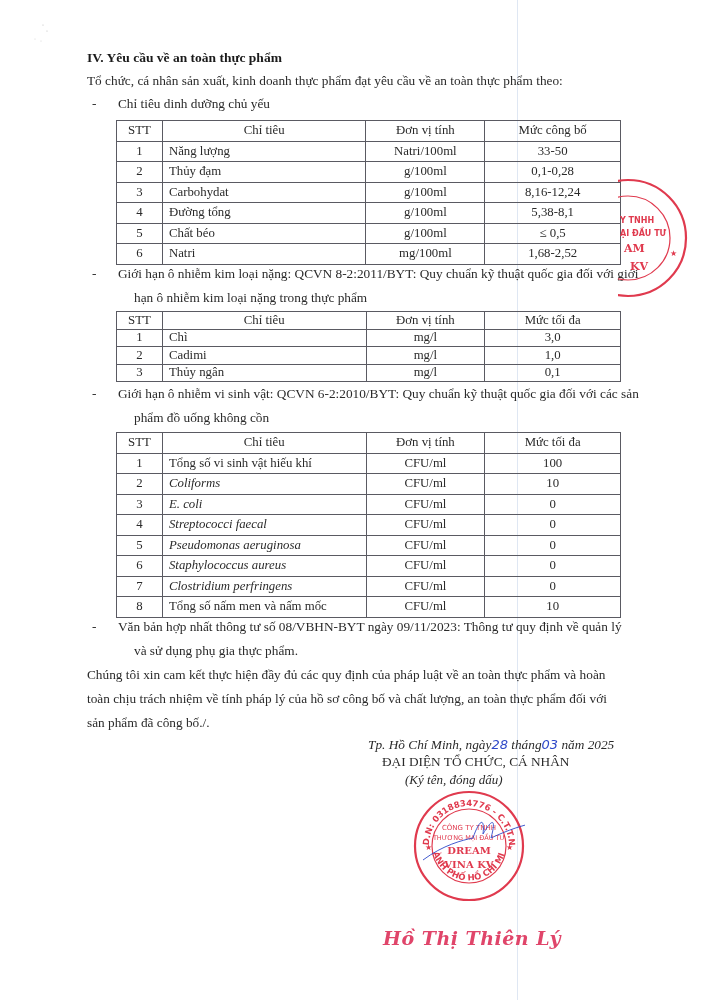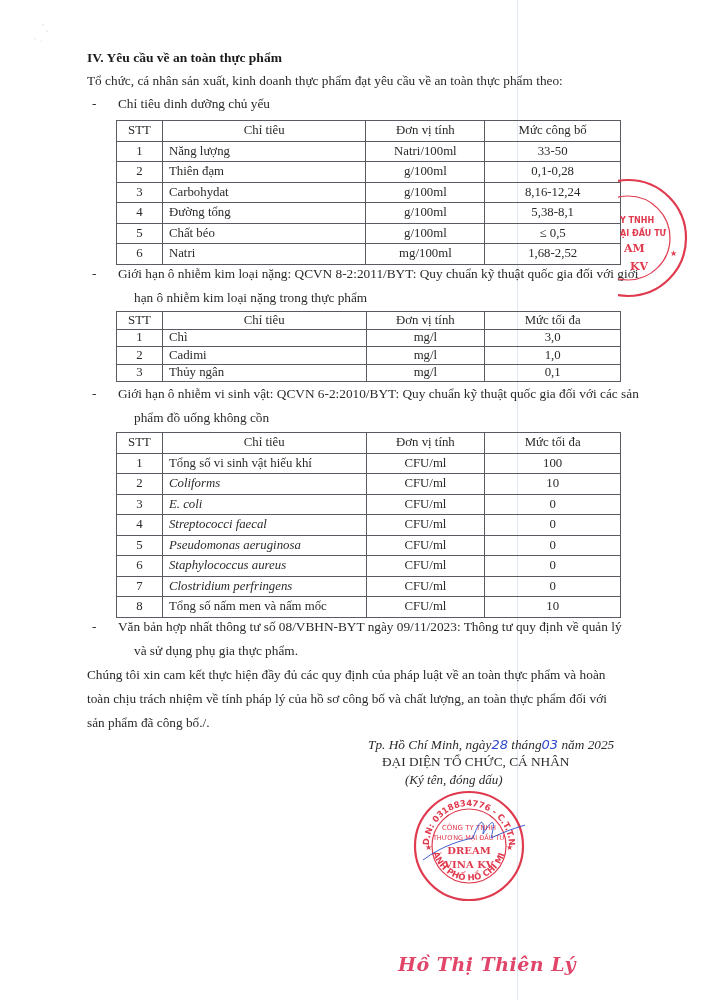--- a/index.html
+++ b/index.html
@@ -21,21 +21,21 @@
   #t1 td { height: 19.5px; }
   #t2 { left: 116px; top: 311px; width: 505px; }
   #t2 td { height: 16.5px; }
   #t3 { left: 116px; top: 432px; width: 505px; }
   #t3 td { height: 19.5px; }
   .scanline { position: absolute; left: 517px; top: 0; width: 1px; height: 1000px; background: #dfe7f3; }
   .sig-place { left: 368px; top: 737px; font-style: italic; font-size: 13.3px; }
   .hand { font-family: "DejaVu Sans", sans-serif; font-style: italic; color: #2e48c8; font-size: 13px; }
   .sig-title { left: 382px; top: 754px; font-weight: normal; font-size: 13.3px; }
   .sig-note { left: 405px; top: 772px; font-style: italic; font-size: 13px; }
-  .sig-name { left: 398px; top: 927px; font-family: "DejaVu Serif", serif; font-style: italic; font-weight: bold; font-size: 19px; color: #e0456a; letter-spacing: 0.5px; margin-top: 26px; }
+  .sig-name { left: 383px; top: 927px; font-family: "DejaVu Serif", serif; font-style: italic; font-weight: bold; font-size: 19px; color: #e0456a; letter-spacing: 0.5px; }
   .stamp { position: absolute; left: 413px; top: 790px; width: 112px; height: 112px; }
   .stamp-edge { position: absolute; left: 618px; top: 178px; width: 90px; height: 122px; overflow: hidden; }
   .specks { position: absolute; left: 15px; top: 15px; width: 40px; height: 30px; }
 </style>
 </head>
 <body>
 
 <div class="scanline"></div>
 
 <svg class="specks" viewBox="0 0 40 30">
@@ -68,21 +68,21 @@
   </tbody>
     <tbody id="t1body">
       <tr>
         <td class="c">1</td>
         <td class="l">Năng lượng</td>
         <td class="c">Natri/100ml</td>
         <td class="c">33-50</td>
       </tr>
       <tr>
         <td class="c">2</td>
-        <td class="l">Thiên đạm</td>
+        <td class="l">Thủy đạm</td>
         <td class="c">g/100ml</td>
         <td class="c">0,1-0,28</td>
       </tr>
       <tr>
         <td class="c">3</td>
         <td class="l">Carbohydat</td>
         <td class="c">g/100ml</td>
         <td class="c">8,16-12,24</td>
       </tr>
       <tr>

